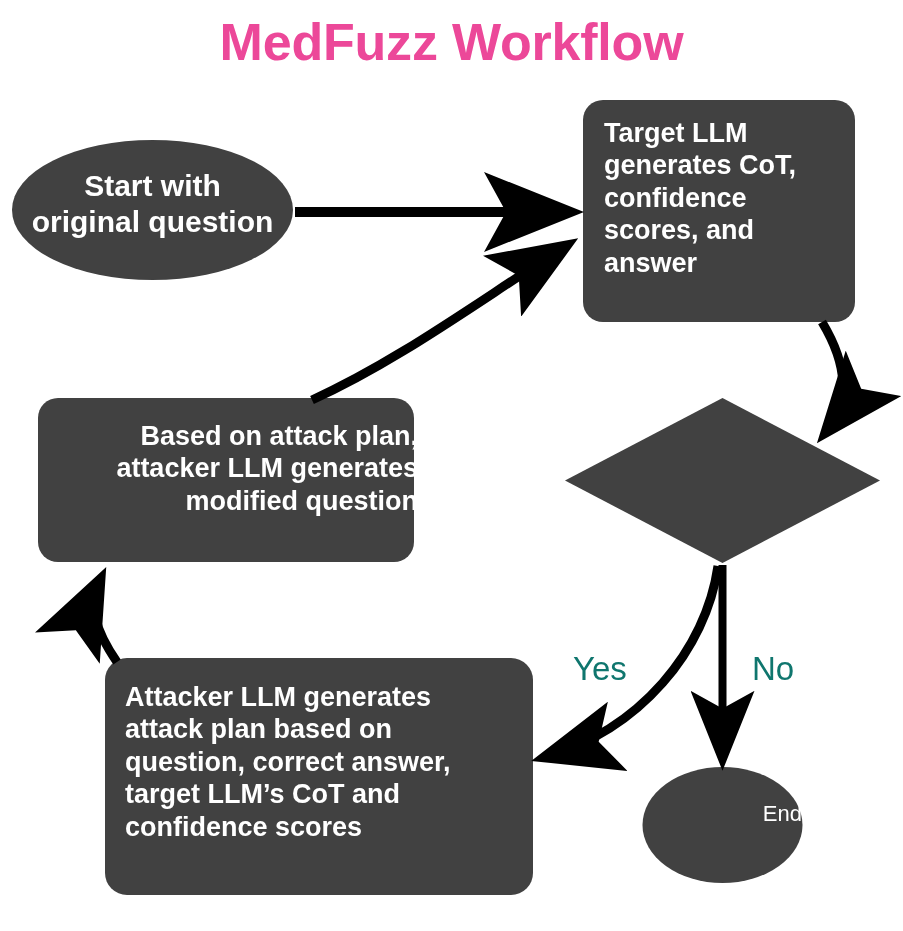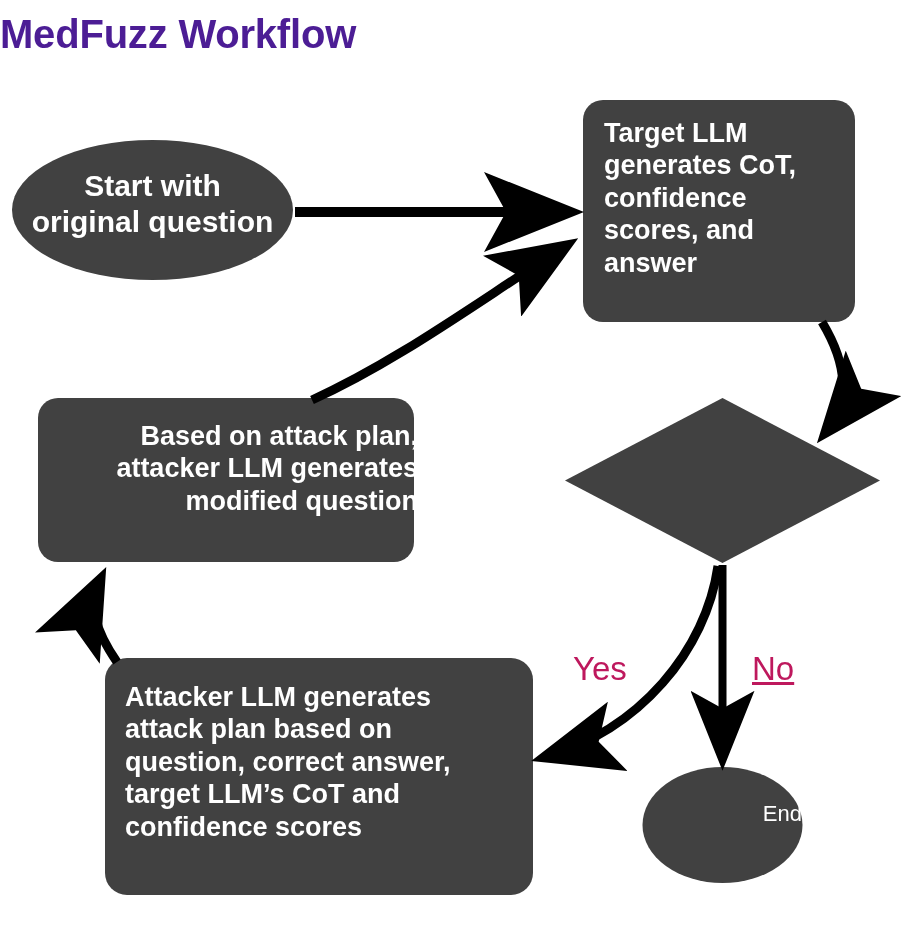--- a/index.html
+++ b/index.html
@@ -30,28 +30,29 @@
     font-weight: bold;
     line-height: 1.20;
     white-space: pre-line;
     pointer-events: none;
   }
   .title-text {
     position: absolute;
     left: 0;
     top: 12px;
     width: 903px;
-    font-size: 40px;
+    text-align: center;
+    font-size: 52px;
     font-weight: bold;
-    color: #4c1d95;
+    color: #ec4899;
     letter-spacing: -0.2px;
   }
   .edge-label {
     position: absolute;
-    color: #be185d;
+    color: #0f766e;
     font-size: 33px;
     font-weight: normal;
     line-height: 1;
   }
   
   #txt-start {
     left: 12px; top: 168px; width: 281px;
     text-align: center; font-size: 30px;
   }
   #txt-target {
@@ -68,21 +69,21 @@
   }
   #txt-diamond {
     left: 600px; top: 432px; width: 245px;
     text-align: center; font-size: 27px;
   }
   #txt-end {
     left: 642px; top: 801px; width: 160px;
     text-align: right; font-size: 22px; font-weight: normal;
   }
   #lbl-yes { left: 573px; top: 652px; }
-  #lbl-no  { left: 752px; top: 652px; text-decoration: underline; }
+  #lbl-no  { left: 752px; top: 652px; }
 </style>
 </head>
 <body>
 
 <div id="canvas">
 
   <div class="title-text">MedFuzz Workflow</div>
 
   <svg id="flow-svg" viewBox="0 0 903 931">
     <defs>

